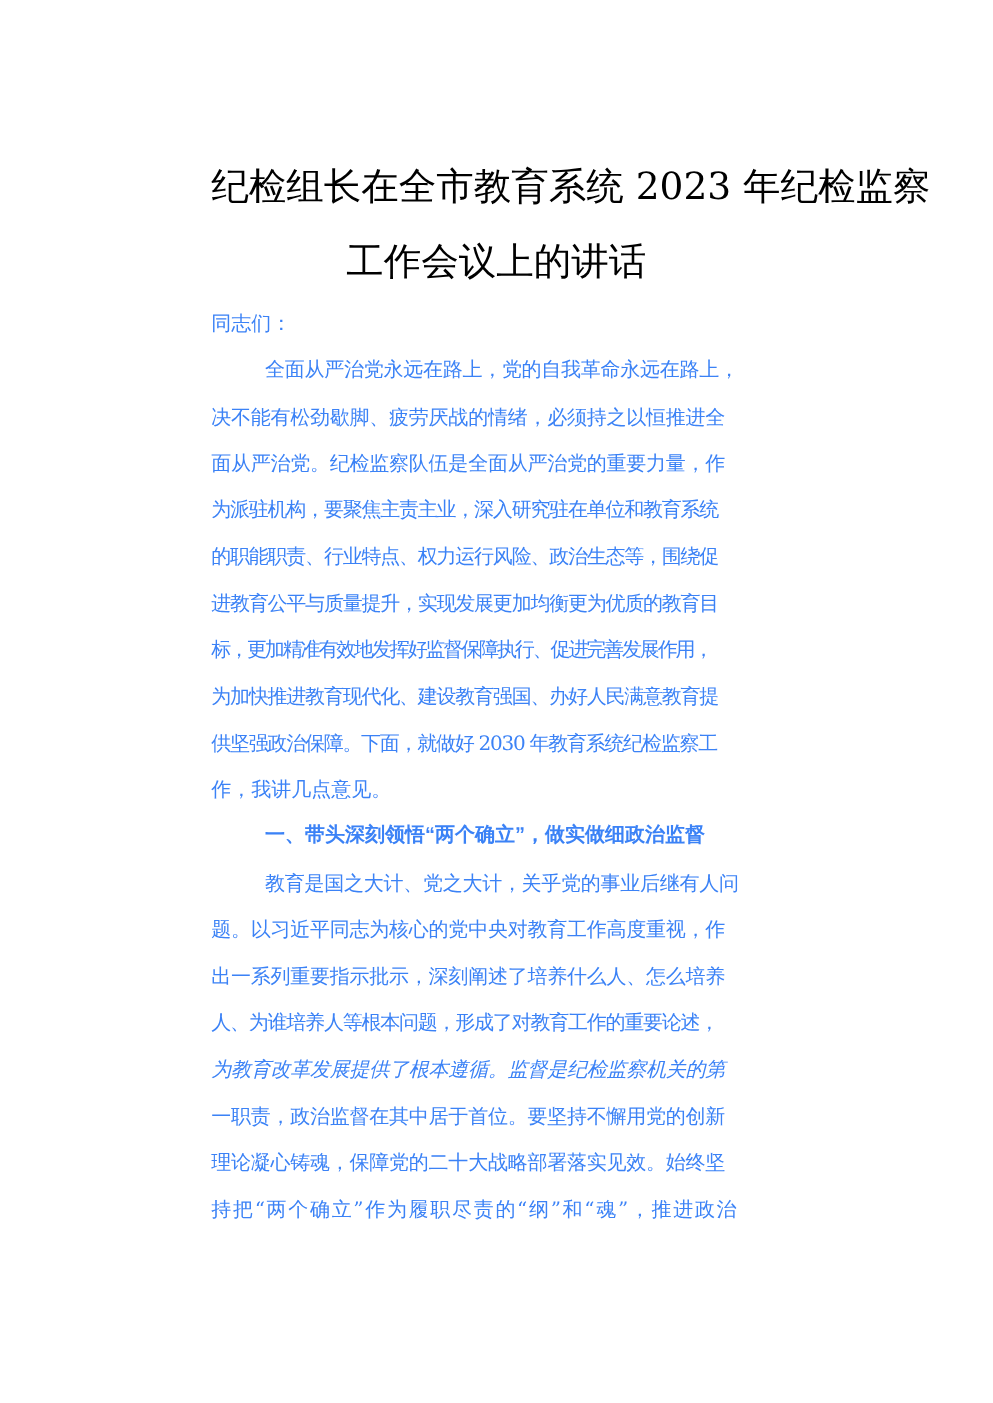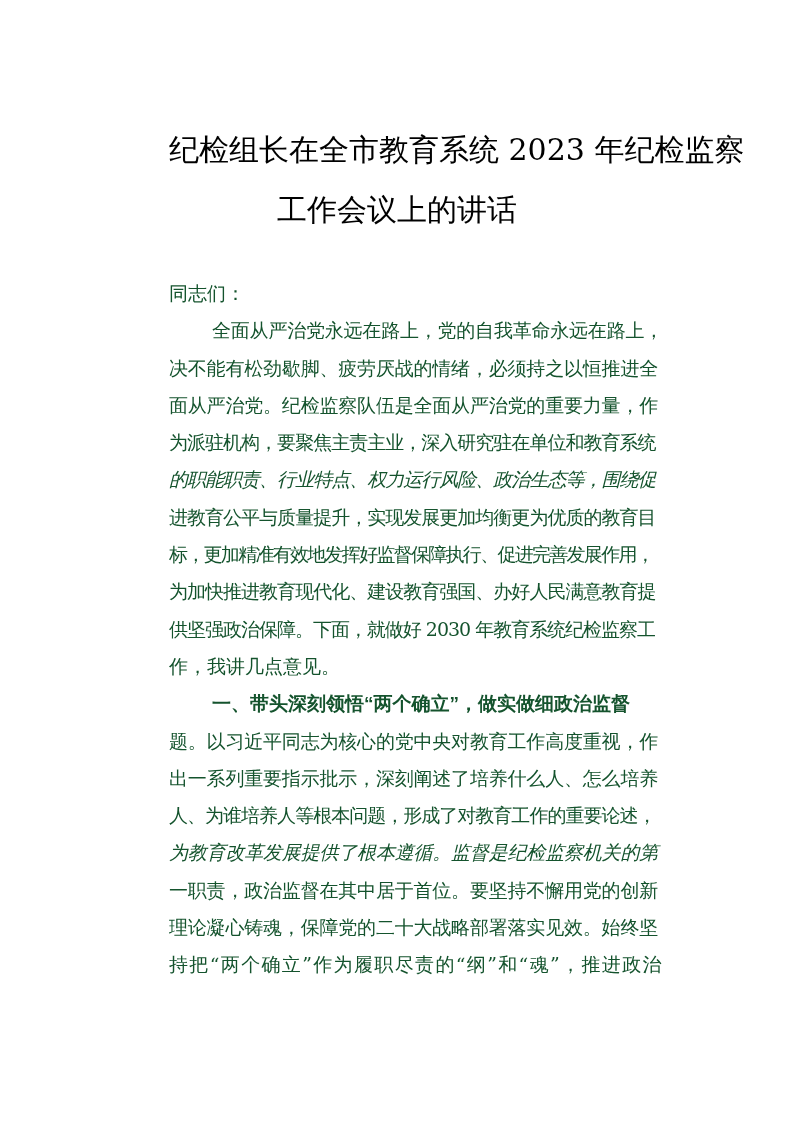--- a/index.html
+++ b/index.html
@@ -24,25 +24,24 @@
     font-weight: normal;
     font-size: 30px;
     line-height: 60px;
     text-align: center;
     color: #000000;
   }
   .title-line {
     white-space: nowrap;
   }
   .doc-body {
-    margin-top: 35px;
     font-family: "DejaVu Serif", "Liberation Serif", serif;
-    font-size: 19px;
+    font-size: 16px;
     line-height: 37.3px;
-    color: #14532d;
+    color: #3b82f6;
   }
   .line {
     white-space: nowrap;
     height: 37.3px;
   }
   .line.indent {
     padding-left: 43px;
   }
   .line.heading {
     font-family: Liberation Sans, sans-serif;
@@ -59,27 +58,28 @@
   <h1 class="doc-title">
     <div class="title-line">纪检组长在全市教育系统 2023 年纪检监察</div>
     <div class="title-line">工作会议上的讲话</div>
   </h1>
   <div class="doc-body">
       <div class="line"><span>同志们：</span></div>
       <div class="line indent"><span style="letter-spacing: -0.208px;">全面从严治党永远在路上，党的自我革命永远在路上，</span></div>
       <div class="line"><span style="letter-spacing: -0.192px;">决不能有松劲歇脚、疲劳厌战的情绪，必须持之以恒推进全</span></div>
       <div class="line"><span style="letter-spacing: -0.192px;">面从严治党。纪检监察队伍是全面从严治党的重要力量，作</span></div>
       <div class="line"><span style="letter-spacing: -0.981px;">为派驻机构，要聚焦主责主业，深入研究驻在单位和教育系统</span></div>
-      <div class="line"><span style="letter-spacing: -0.981px; font-style: italic;">的职能职责、行业特点、权力运行风险、政治生态等，围绕促</span></div>
+      <div class="line"><span style="letter-spacing: -0.981px;">的职能职责、行业特点、权力运行风险、政治生态等，围绕促</span></div>
       <div class="line"><span style="letter-spacing: -0.981px;">进教育公平与质量提升，实现发展更加均衡更为优质的教育目</span></div>
       <div class="line"><span style="letter-spacing: -1.714px; text-align: right;">标，更加精准有效地发挥好监督保障执行、促进完善发展作用，</span></div>
       <div class="line"><span style="letter-spacing: -0.981px;">为加快推进教育现代化、建设教育强国、办好人民满意教育提</span></div>
       <div class="line"><span style="letter-spacing: -1.013px;">供坚强政治保障。下面，就做好 2030 年教育系统纪检监察工</span></div>
       <div class="line"><span>作，我讲几点意见。</span></div>
       <div class="line indent heading"><span>一、带头深刻领悟“两个确立”，做实做细政治监督</span></div>
+      <div class="line indent"><span style="letter-spacing: -0.208px;">教育是国之大计、党之大计，关乎党的事业后继有人问</span></div>
       <div class="line"><span style="letter-spacing: -0.192px;">题。以习近平同志为核心的党中央对教育工作高度重视，作</span></div>
       <div class="line"><span style="letter-spacing: -0.192px;">出一系列重要指示批示，深刻阐述了培养什么人、怎么培养</span></div>
       <div class="line"><span style="letter-spacing: -0.981px;">人、为谁培养人等根本问题，形成了对教育工作的重要论述，</span></div>
       <div class="line"><span style="letter-spacing: -0.192px; font-style: italic;">为教育改革发展提供了根本遵循。监督是纪检监察机关的第</span></div>
       <div class="line"><span style="letter-spacing: -0.192px;">一职责，政治监督在其中居于首位。要坚持不懈用党的创新</span></div>
       <div class="line"><span style="letter-spacing: -0.192px;">理论凝心铸魂，保障党的二十大战略部署落实见效。始终坚</span></div>
       <div class="line"><span style="letter-spacing: 1.354px;">持把“两个确立”作为履职尽责的“纲”和“魂”，推进政治</span></div>
     </div>
 </div>
 

